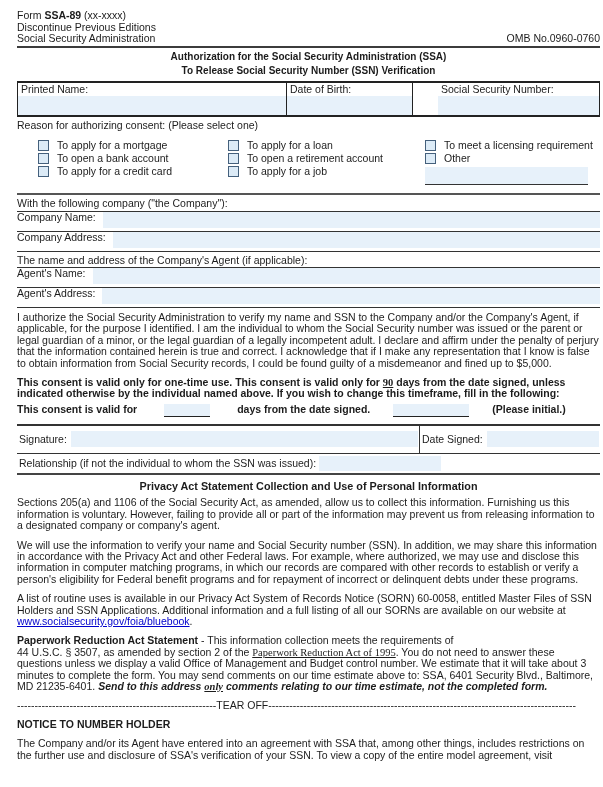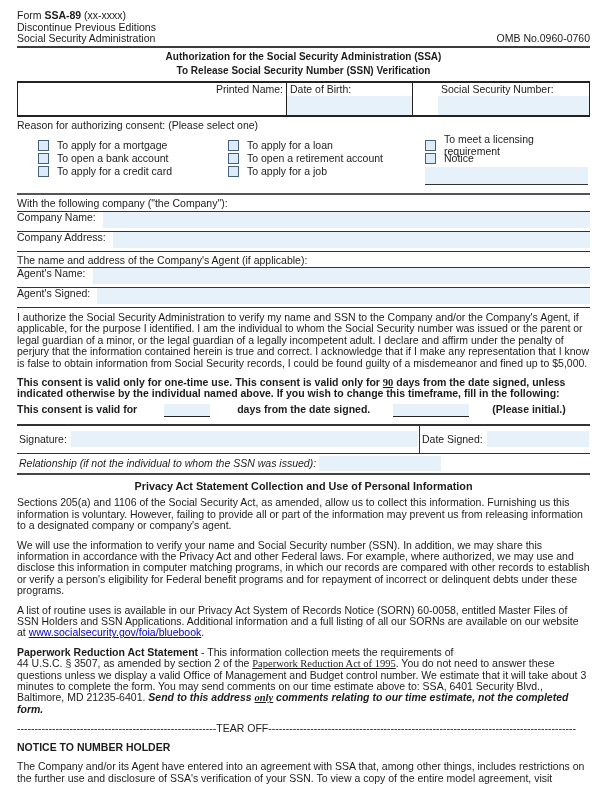--- a/index.html
+++ b/index.html
@@ -1,39 +1,39 @@
 <!DOCTYPE html>
 <html><head>
 <meta charset="utf-8">
 <style>
   * { box-sizing: border-box; }
   html,body { margin:0; padding:0; background:#fff; }
   .page {
     position:relative; width:603px; height:787px; overflow:hidden;
     background:#fff; color:#1c1c1c;
     font-family:"Liberation Sans", sans-serif; font-size:10.5px; line-height:11.5px;
-    padding:10px 13px 0 17px;
+    padding:10px 3px 0 17px;
   }
   .b { font-weight:bold; }
   .u { text-decoration:underline;font-family:Liberation Serif, serif; }
   .bi { font-weight:bold; font-style:italic; }
   a.link { color:#0000cc; text-decoration:underline; cursor:pointer; }
 
   
   .hdr { display:flex; justify-content:space-between; align-items:flex-end; }
   .hdr-left div { line-height:11.5px; }
   .hdr-right { line-height:11.5px; }
   .rule2 { border:none; border-top:2px solid #3c3c3c; margin:1px 0 0 0; }
   .title { text-align:center; font-weight:bold; font-size:10px; line-height:14.5px; margin:2px 0 2px; }
 
   
   .id-table { display:flex; border:1px solid #222; border-top-width:2px; border-bottom-width:2px; }
   .id-cell { border-right:1px solid #222; display:flex; flex-direction:column; }
   .id-cell:last-child { border-right:none; }
-  .id-c1 { width:269px;align-items:flex-end; } .id-c2 { width:126px; } .id-c3 { flex:1;margin-left:25px; }
+  .id-c1 { width:269px; } .id-c2 { width:126px; } .id-c3 { flex:1;margin-left:25px; }
   .cell-label { padding:1px 3px 0; height:13px; }
   .cell-input { height:19px; background:#e7f1fa; }
 
   
   .reason-prompt { margin:3px 0 8px; }
   .cb-grid { display:grid; grid-template-columns:190px 197px 1fr; padding-left:21px; margin-bottom:8px; }
   .cb-item { display:flex; align-items:center; height:13px; }
   .cb { width:11px; height:11px; background:#dcebf7; border:1px solid #44607c; margin-right:8px; flex:none; cursor:pointer; }
   .other-input { width:163px; height:18px; background:#e7f1fa; border-bottom:1px solid #333; margin-top:2px; }
 
@@ -55,21 +55,21 @@
   .days-input { width:46px; margin:0 4px; }
   .initial-input { width:76px; }
 
   
   .sig-table { border-top:2px solid #333; border-bottom:2px solid #444; }
   .sig-row { display:flex; height:28px; border-bottom:1px solid #333; }
   .sig-left { width:403px; display:flex; align-items:center; border-right:1px solid #333; padding-left:2px; }
   .sig-right { flex:1; display:flex; align-items:center; padding-left:2px; }
   .sig-row .lbl { white-space:nowrap; padding-right:4px; }
   .sig-fill { flex:1; height:16px; background:#e7f1fa; margin-right:1px; }
-  .rel-row { display:flex; align-items:center; height:19px; padding-left:2px;font-style:italic; }
+  .rel-row { display:flex; align-items:center; height:19px; padding-left:2px; }
   .rel-fill { width:122px; height:15px; background:#e7f1fa; margin-left:3px; }
 
   .privacy-head { text-align:center; font-weight:bold; font-size:10.8px; margin:6px 0 5px; }
 
   .tear { white-space:nowrap; overflow:hidden; margin:1px 0 7px; letter-spacing:0; }
   .notice-head { font-weight:bold; margin-bottom:8px; }
 </style>
 </head>
 <body>
 
@@ -121,21 +121,21 @@
     <div class="cb-item">
         <span class="cb"></span>
         <span>To open a bank account</span>
       </div>
     <div class="cb-item">
         <span class="cb"></span>
         <span>To open a retirement account</span>
       </div>
     <div class="cb-item">
         <span class="cb"></span>
-        <span>Notice</span>
+        <span>Other</span>
       </div>
     <div class="cb-item">
         <span class="cb"></span>
         <span>To apply for a credit card</span>
       </div>
     <div class="cb-item">
         <span class="cb"></span>
         <span>To apply for a job</span>
       </div>
     <div>
@@ -153,21 +153,21 @@
   <div class="frow">
     <span class="lbl">Company Address:</span>
     <div class="fillfield"></div>
   </div>
   <div class="sect-row">The name and address of the Company's Agent (if applicable):</div>
   <div class="frow">
     <span class="lbl">Agent's Name:</span>
     <div class="fillfield"></div>
   </div>
   <div class="frow">
-    <span class="lbl">Agent's Signed:</span>
+    <span class="lbl">Agent's Address:</span>
     <div class="fillfield"></div>
   </div>
 
   <div class="para auth">I authorize the Social Security Administration to verify my name and SSN to the Company and/or the Company's Agent, if applicable, for the purpose I identified. I am the individual to whom the Social Security number was issued or the parent or legal guardian of a minor, or the legal guardian of a legally incompetent adult. I declare and affirm under the penalty of perjury that the information contained herein is true and correct. I acknowledge that if I make any representation that I know is false to obtain information from Social Security records, I could be found guilty of a misdemeanor and fined up to $5,000.</div>
   <div class="para boldpara"><span>This consent is valid only for one-time use. This consent is valid only for </span><span class="u">90</span><span> days from the date signed, unless indicated otherwise by the individual named above.  If you wish to change this timeframe, fill in the following:</span></div>
   <div class="fill-line">
     <span>This consent is valid for</span>
     <span class="inline-input days-input"></span>
     <span>days from the date signed.</span>
     <span class="inline-input initial-input"></span>

